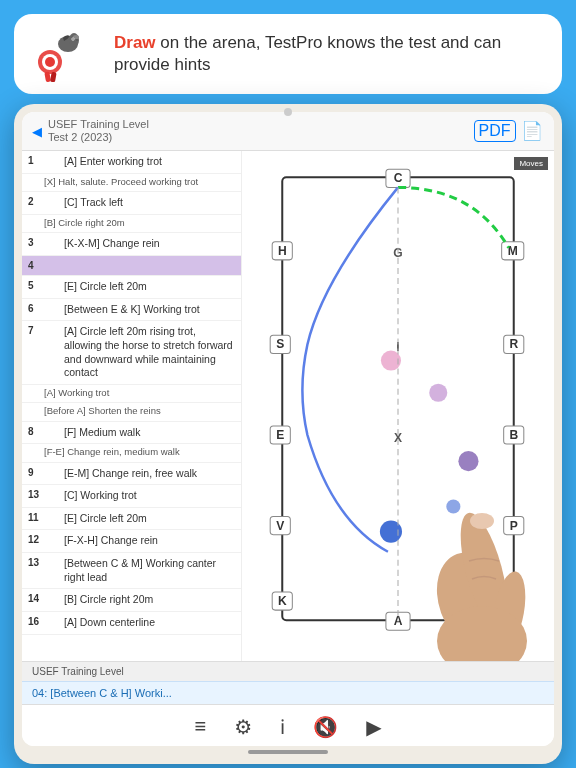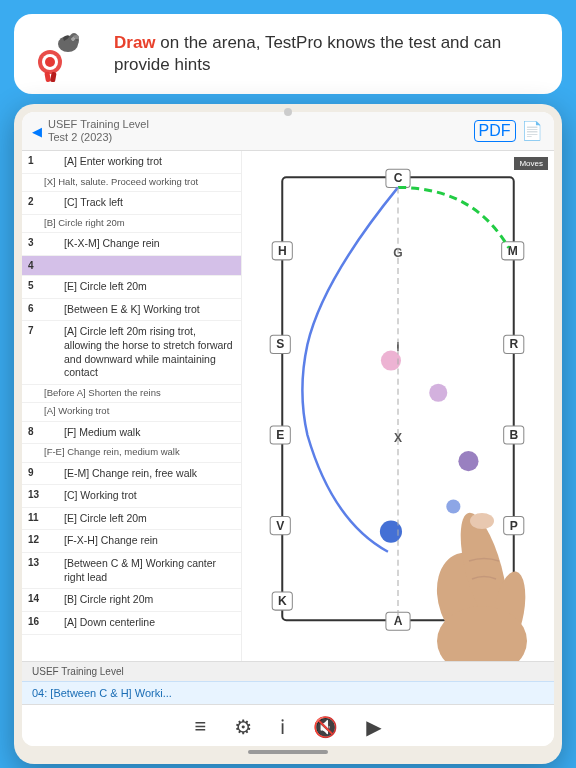--- a/index.html
+++ b/index.html
@@ -331,22 +331,22 @@
 
         <div class="move-item">
           <span class="move-num">6</span>
           <span class="move-text">[Between E &amp; K] Working trot</span>
         </div>
 
         <div class="move-item">
           <span class="move-num">7</span>
           <span class="move-text">[A] Circle left 20m rising trot, allowing the horse to stretch forward and downward while maintaining contact</span>
         </div>
+        <div class="move-sub">[A] Working trot</div>
         <div class="move-sub">[Before A] Shorten the reins</div>
-        <div class="move-sub">[A] Working trot</div>
 
         <div class="move-item">
           <span class="move-num">8</span>
           <span class="move-text">[F] Medium walk</span>
         </div>
         <div class="move-sub">[F-E] Change rein, medium walk</div>
 
         <div class="move-item">
           <span class="move-num">9</span>
           <span class="move-text">[E-M] Change rein, free walk</span>

